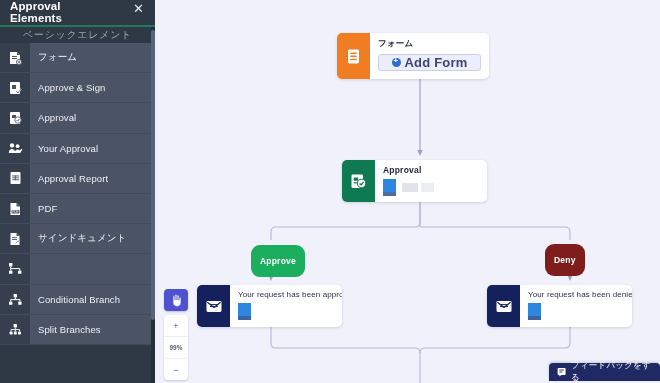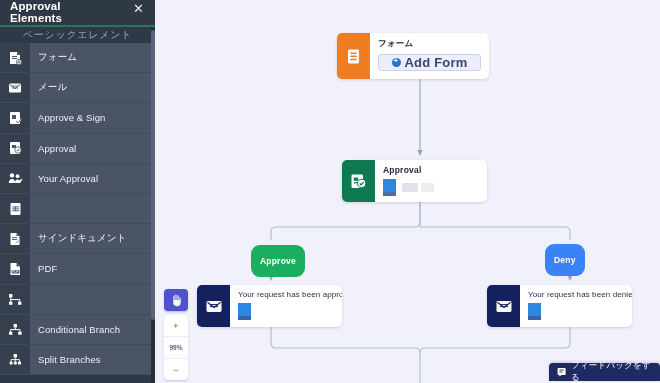--- a/index.html
+++ b/index.html
@@ -231,21 +231,21 @@
     font-size: 8.5px;
     font-weight: bold;
     display: flex;
     align-items: center;
     justify-content: center;
     padding: 8px 9px;
     letter-spacing: 0.2px;
     cursor: pointer;
   }
   #badge-approve { left: 96px; top: 245px; background: #1bae5f; }
-  #badge-deny { left: 390px; top: 244px; background: #3b82f6; }
+  #badge-deny { left: 390px; top: 244px; background: #7f1d1d; }
 
   
   #zoom-control {
     position: absolute;
     left: 9px;
     top: 289px;
     width: 24px;
     z-index: 6;
   }
   #pan-tool {
@@ -319,30 +319,20 @@
           <path d="M8 1v3h3" fill="#4a5464"></path>
           <rect x="3" y="5" width="5" height="1" fill="#4a5464"></rect>
           <rect x="3" y="7" width="5" height="1" fill="#4a5464"></rect>
           <circle cx="10" cy="11" r="2.6" fill="#ffffff" stroke="#4a5464" stroke-width="0.8"></circle>
           <path d="M10 9.6v2.8M8.6 11h2.8" stroke="#4a5464" stroke-width="0.9"></path>
         </svg>
       </div>
       <div class="elem-label">フォーム</div>
     </div>
 
-    <div class="elem-row">
-      <div class="elem-icon">
-        <svg width="14" height="13" viewBox="0 0 14 13">
-          <rect x="1" y="2.5" width="12" height="9" rx="1.2" fill="#ffffff"></rect>
-          <path d="M1.6 3.4 7 7.6l5.4-4.2" stroke="#4a5464" stroke-width="1" fill="none"></path>
-          <path d="M4 5h6M4 7h6" stroke="#4a5464" stroke-width="0.8"></path>
-        </svg>
-      </div>
-      <div class="elem-label">メール</div>
-    </div>
 
     <div class="elem-row">
       <div class="elem-icon">
         <svg width="13" height="14" viewBox="0 0 13 14">
           <rect x="1" y="1" width="10" height="12" rx="1" fill="#ffffff"></rect>
           <rect x="3" y="4" width="4" height="4" fill="#4a5464"></rect>
           <path d="M7 10l2 2 3-4" stroke="#ffffff" stroke-width="1.6" fill="none"></path>
           <path d="M7 10l2 2 3-4" stroke="#4a5464" stroke-width="0.8" fill="none"></path>
         </svg>
       </div>
@@ -377,46 +367,47 @@
     <div class="elem-row">
       <div class="elem-icon">
         <svg width="13" height="14" viewBox="0 0 13 14">
           <rect x="1.5" y="1" width="10" height="12" rx="1" fill="#ffffff"></rect>
           <rect x="3.2" y="4.5" width="7" height="0.9" fill="#4a5464"></rect>
           <rect x="3.2" y="6.4" width="7" height="0.9" fill="#4a5464"></rect>
           <rect x="3.2" y="8.3" width="7" height="0.9" fill="#4a5464"></rect>
           <rect x="5.8" y="4.5" width="0.9" height="4.7" fill="#4a5464"></rect>
         </svg>
       </div>
+      <div class="elem-label">Approval Report</div>
+    </div>
+
+    <div class="elem-row">
+      <div class="elem-icon">
+        <svg width="13" height="14" viewBox="0 0 13 14">
+          <path d="M1.5 1h6l3.5 3.5V13h-9.5z" fill="#ffffff"></path>
+          <path d="M7.5 1v3.5H11" fill="#4a5464"></path>
+          <rect x="2.6" y="8" width="7.8" height="3.4" rx="0.6" fill="#4a5464"></rect>
+          <text x="3.2" y="10.8" font-size="3.2" fill="#ffffff" font-family="Liberation Sans">PDF</text>
+        </svg>
+      </div>
+      <div class="elem-label">PDF</div>
     </div>
 
     <div class="elem-row">
       <div class="elem-icon">
         <svg width="13" height="14" viewBox="0 0 13 14">
           <path d="M1.5 1h6l3 3v9h-9z" fill="#ffffff"></path>
           <path d="M7.5 1v3h3" fill="#4a5464"></path>
           <rect x="3" y="5.2" width="5" height="0.9" fill="#4a5464"></rect>
           <rect x="3" y="7" width="5" height="0.9" fill="#4a5464"></rect>
           <path d="M6.5 11.4c1.4-1.6 3-2.6 4.6-2.6" stroke="#ffffff" stroke-width="1.3" fill="none"></path>
           <path d="M6.5 11.4c1.4-1.6 3-2.6 4.6-2.6" stroke="#4a5464" stroke-width="0.7" fill="none"></path>
         </svg>
       </div>
       <div class="elem-label">サインドキュメント</div>
-    </div>
-
-    <div class="elem-row">
-      <div class="elem-icon">
-        <svg width="13" height="14" viewBox="0 0 13 14">
-          <path d="M1.5 1h6l3.5 3.5V13h-9.5z" fill="#ffffff"></path>
-          <path d="M7.5 1v3.5H11" fill="#4a5464"></path>
-          <rect x="2.6" y="8" width="7.8" height="3.4" rx="0.6" fill="#4a5464"></rect>
-          <text x="3.2" y="10.8" font-size="3.2" fill="#ffffff" font-family="Liberation Sans">PDF</text>
-        </svg>
-      </div>
-      <div class="elem-label">PDF</div>
     </div>
 
 
     <div class="elem-row">
       <div class="elem-icon">
         <svg width="15" height="13" viewBox="0 0 15 13">
           <rect x="1" y="1" width="3.4" height="3.4" rx="0.6" fill="#ffffff"></rect>
           <rect x="1" y="8.4" width="3.4" height="3.4" rx="0.6" fill="#ffffff"></rect>
           <rect x="10" y="8.4" width="3.4" height="3.4" rx="0.6" fill="#ffffff"></rect>
           <path d="M2.7 4.4v2.2h9v1.8M2.7 6.6v1.8" stroke="#ffffff" stroke-width="1" fill="none"></path>

